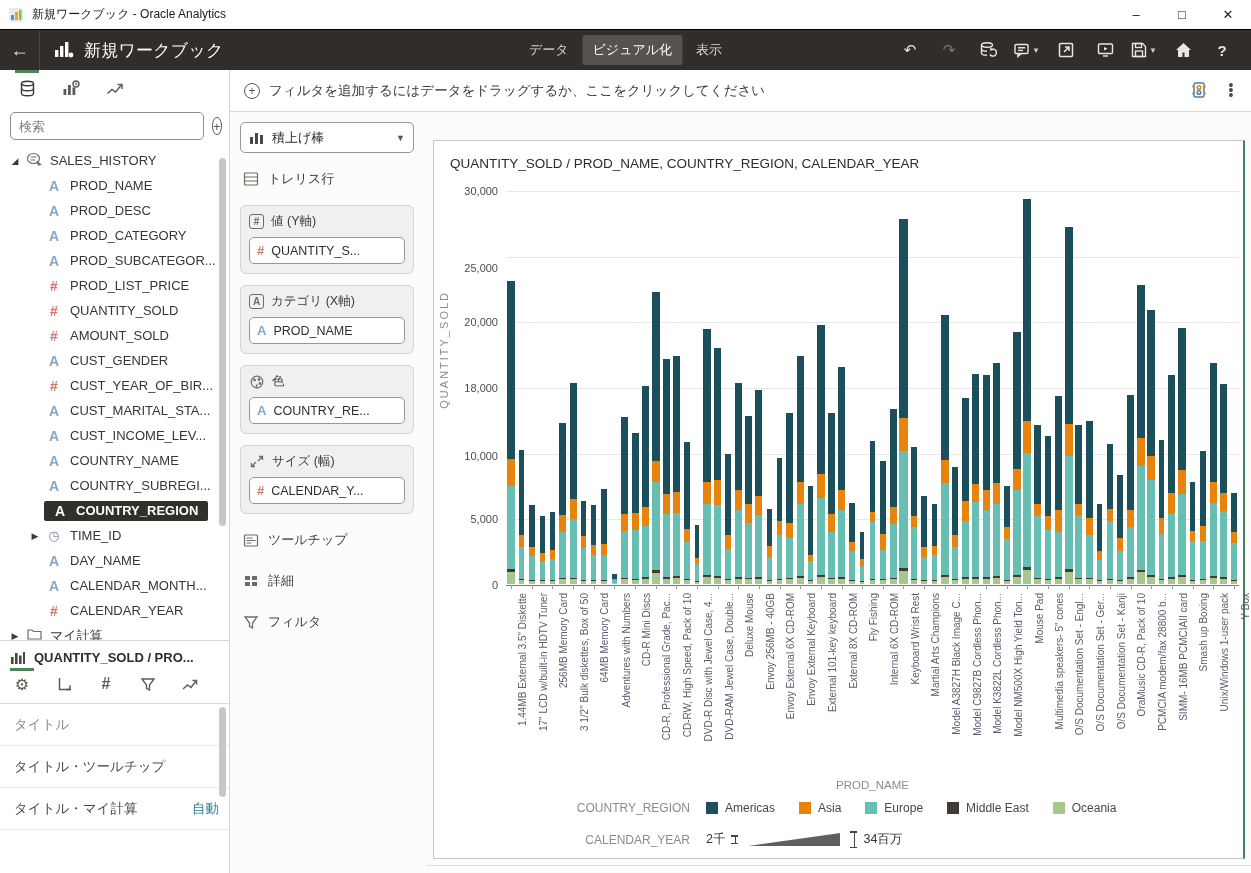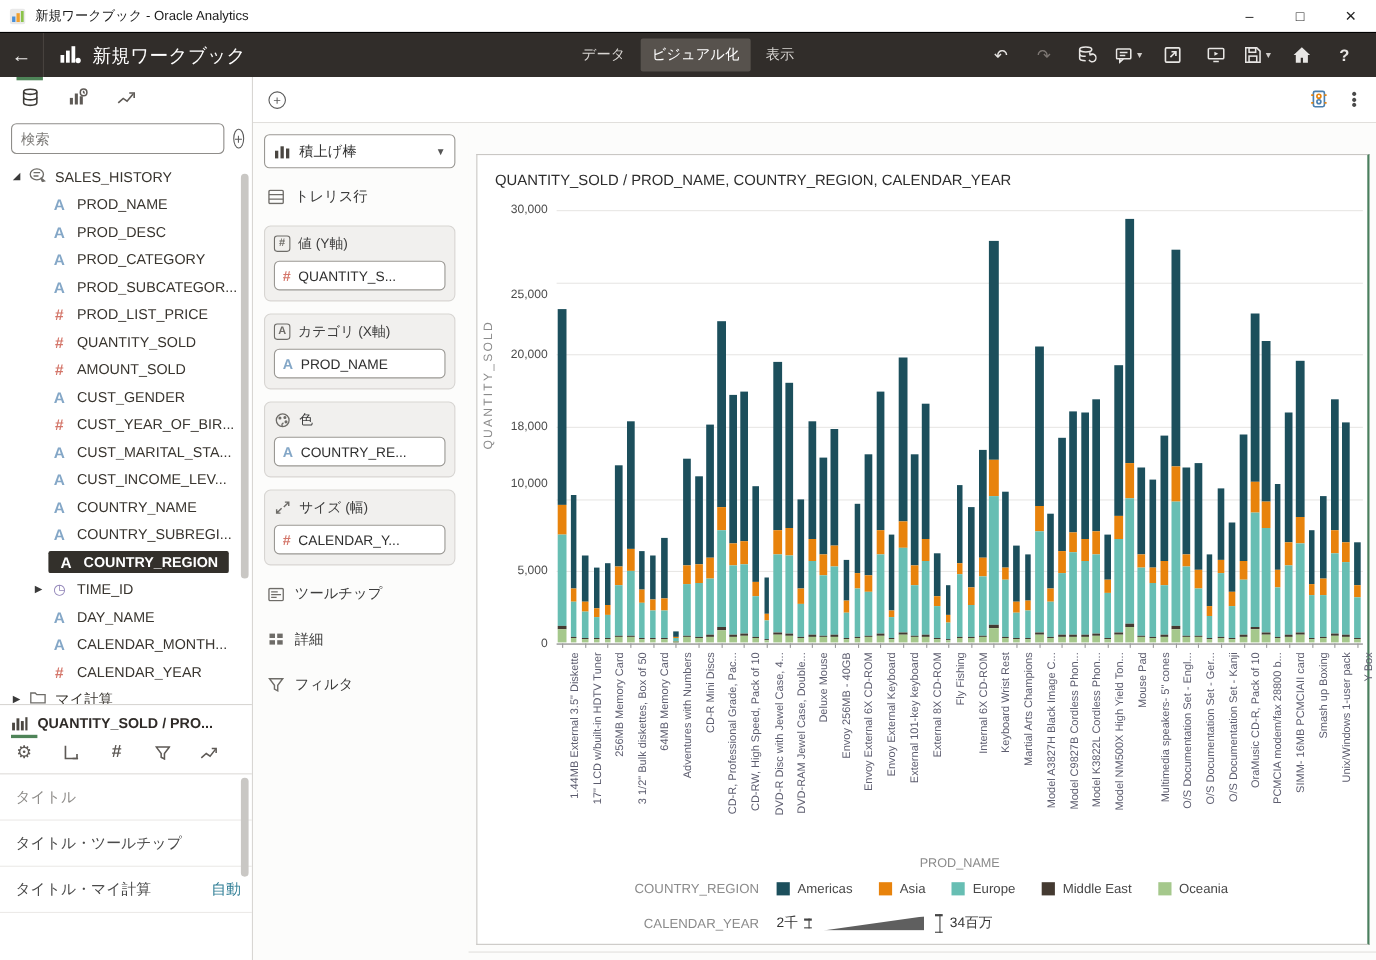--- a/index.html
+++ b/index.html
@@ -384,20 +384,21 @@
             <span class="pval">自動</span>
           </div>
         </div>
       <span class="vscroll2"></span>
     </div>
   </div>
 
   <div class="content">
     <div class="filterbar">
       <span class="circle-plus">+</span>
+      <span class="ftext">フィルタを追加するにはデータをドラッグするか、ここをクリックしてください</span>
       <span class="fright">
         <svg width="16" height="19" viewBox="0 0 16 19" fill="none">
           <rect x="3" y="2" width="10" height="14" rx="1.5" stroke="#4a7fae" stroke-width="1.5"></rect>
           <circle cx="8" cy="6.5" r="1.8" stroke="#e8830c" stroke-width="1.5"></circle>
           <circle cx="8" cy="11.5" r="1.8" stroke="#4a7fae" stroke-width="1.5"></circle>
           <path d="M1 5.5h2M13 5.5h2M1 12.5h2M13 12.5h2" stroke="#e8830c" stroke-width="1.5"></path>
         </svg>
         <span class="kebab">•<br>•<br>•</span>
       </span>
     </div>
@@ -498,21 +499,21 @@
       <div class="canvas">
         <div class="chart-card" id="chart-card">
           <div class="viz-title">QUANTITY_SOLD / PROD_NAME, COUNTRY_REGION, CALENDAR_YEAR</div>
           <div class="y-title">QUANTITY_SOLD</div>
           <div class="plot" id="plot">
               <div class="gridline zero" style="top: 394px;"></div>
               <span class="ylab" style="top: 394px;">0</span>
               <div class="gridline" style="top: 328.333px;"></div>
               <span class="ylab" style="top: 328.333px;">5,000</span>
               <div class="gridline" style="top: 262.667px;"></div>
-              <span class="ylab" style="top: 249px;">10,000</span>
+              <span class="ylab" style="top: 265px;">10,000</span>
               <div class="gridline" style="top: 197px;"></div>
               <span class="ylab" style="top: 197px;">18,000</span>
               <div class="gridline" style="top: 131.333px;"></div>
               <span class="ylab" style="top: 131.333px;">20,000</span>
               <div class="gridline" style="top: 65.6667px;"></div>
               <span class="ylab" style="top: 77px;">25,000</span>
               <div class="gridline" style="top: 0px;"></div>
               <span class="ylab" style="top: 0px;">30,000</span>
               <div class="bar" style="left: 1.06197px; width: 8.2px;">
                 <div class="seg" style="height: 11.82px; background: rgb(165, 200, 140);"></div>

